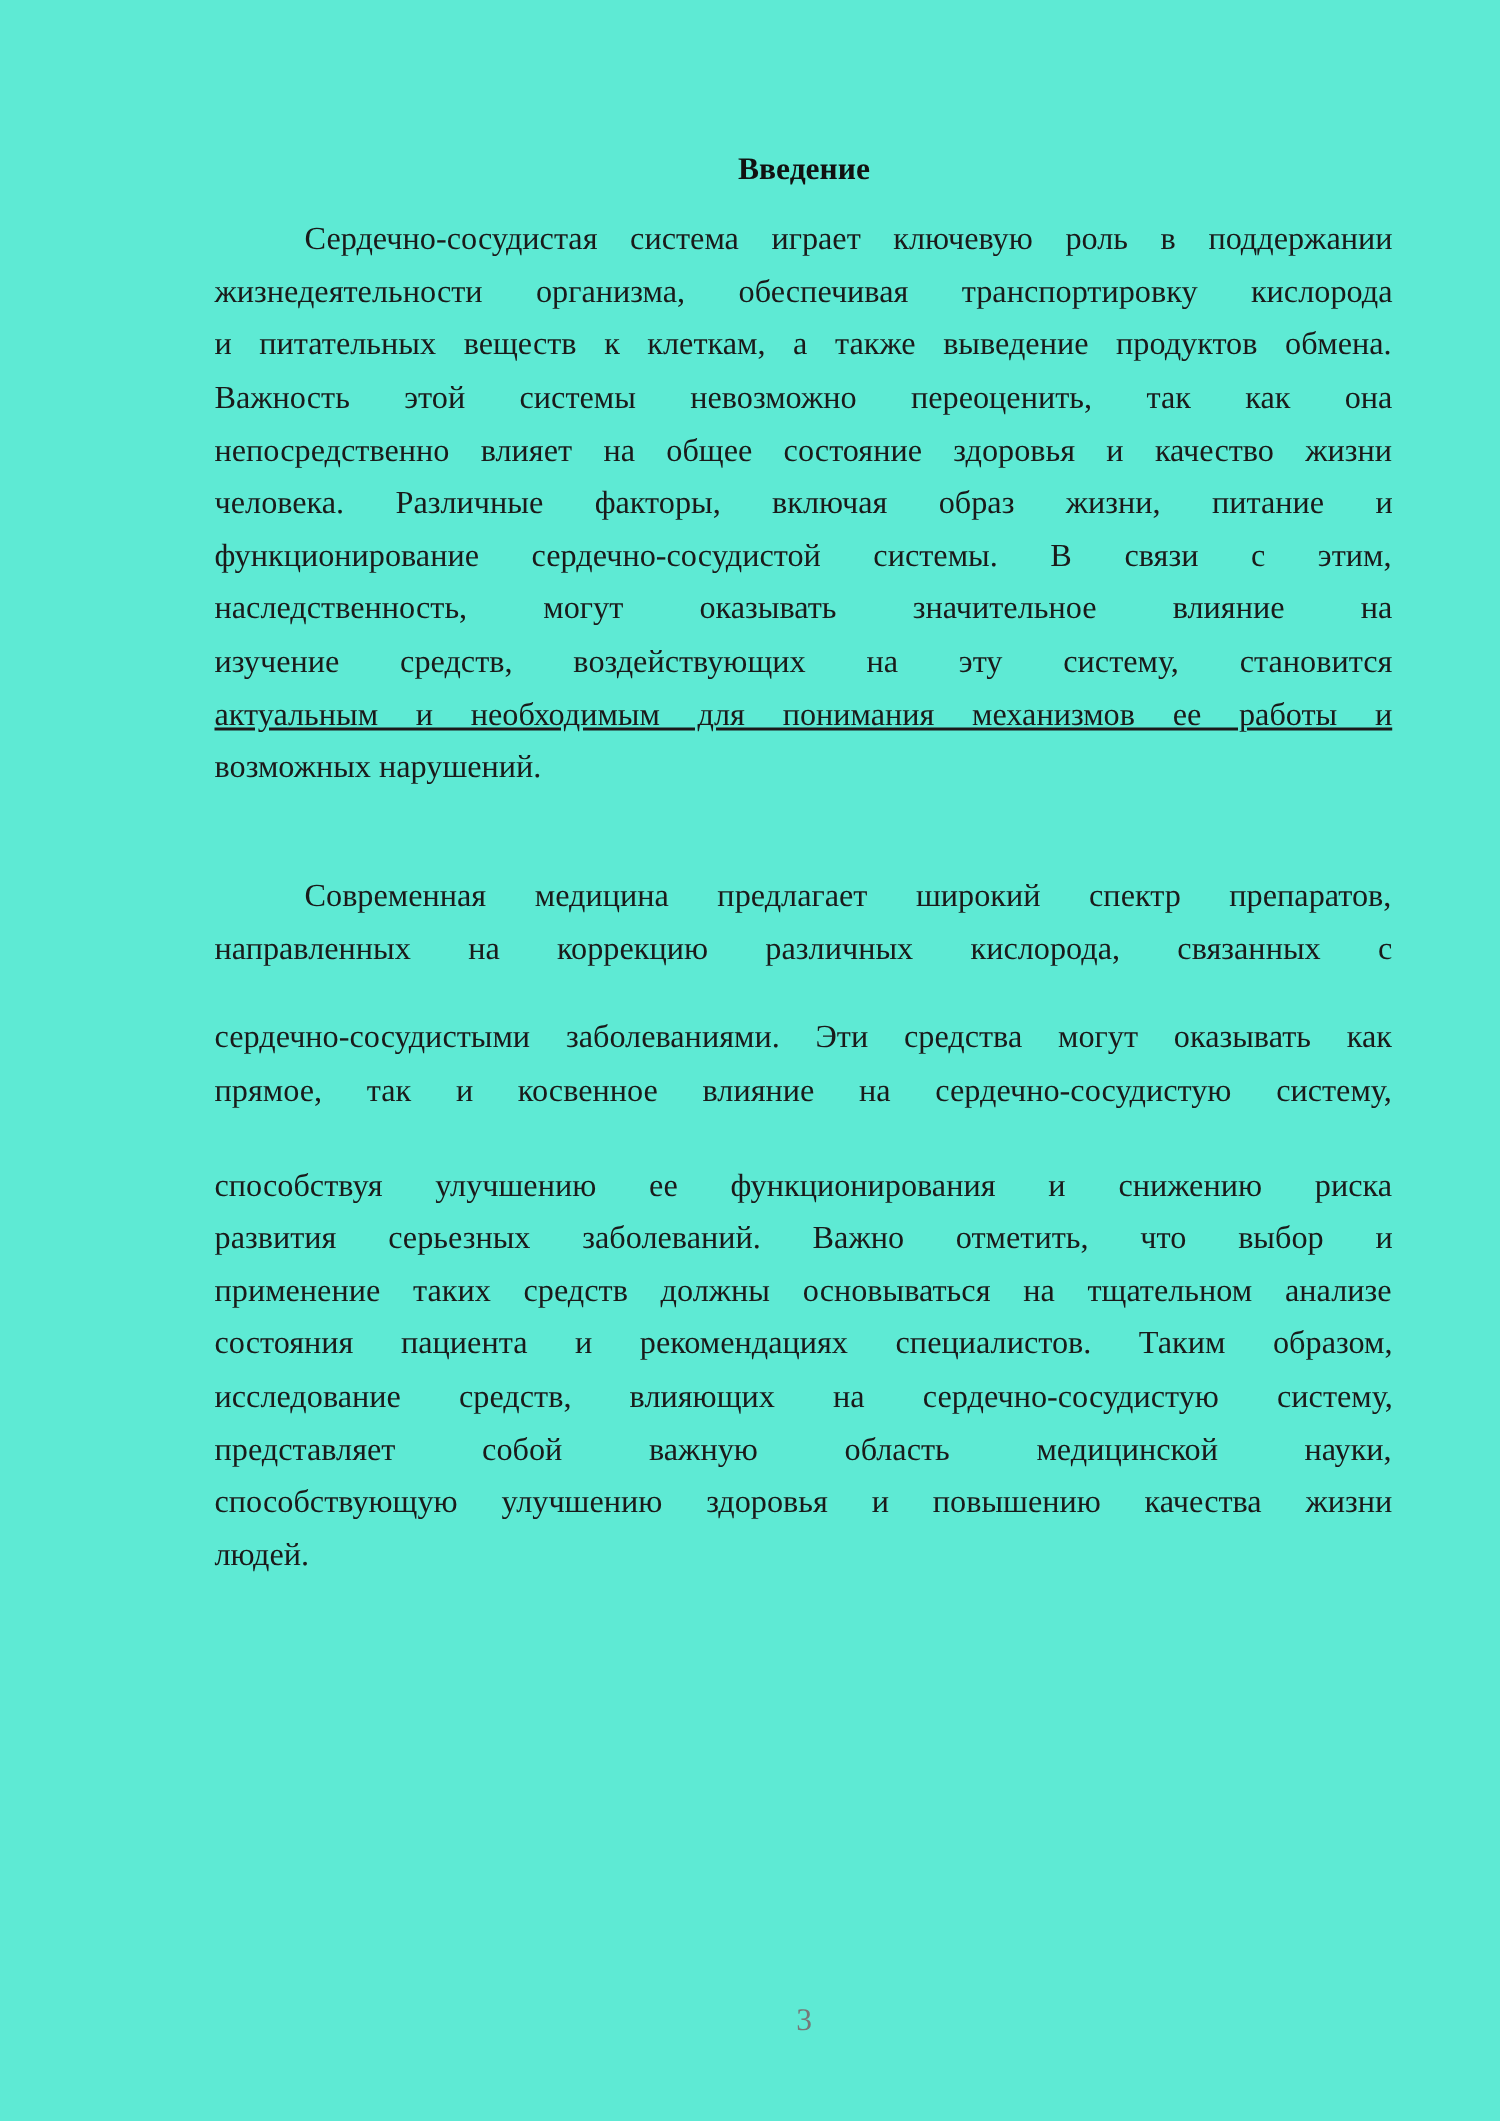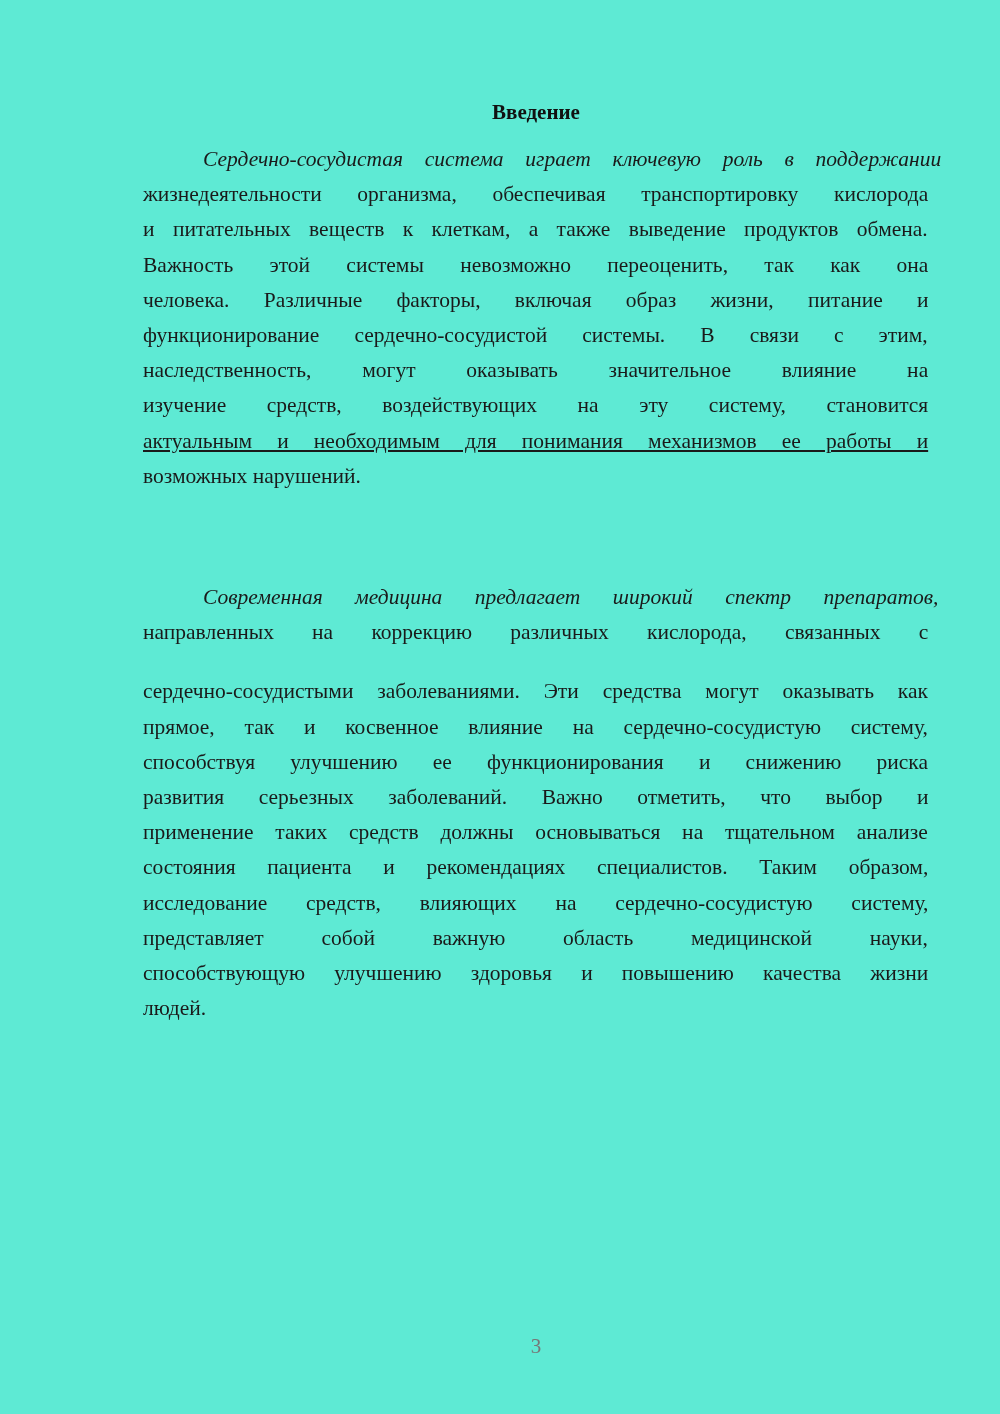--- a/index.html
+++ b/index.html
@@ -47,21 +47,21 @@
     .para-1 { top: 142px; }
     .para-2 { top: 550px; }
     .line {
       display: block;
       text-align: justify;
       text-align-last: justify;
       white-space: nowrap;
       height: 35.2px;
       overflow: visible;
     }
-    .line.indent { text-indent: 60px; font-style: italic; }
+    .line.indent { text-indent: 60px; }
     .line.last { text-align-last: left; }
     .page-number {
       position: absolute;
       top: 1334px;
       left: 0;
       width: 1072px;
       text-align: center;
       font-size: 21px;
       color: #777;
       margin: 0;
@@ -72,34 +72,35 @@
 
 <div class="page">
 
   <h1 class="heading">Введение</h1>
 
   <div class="body-text para-1">
     <span class="line indent" style="white-space: nowrap; display: block; word-spacing: 16.3333px; text-align-last: left;">Сердечно-сосудистая система играет ключевую роль в поддержании</span>
     <span class="line" style="white-space: nowrap; display: block; word-spacing: 30.25px; text-align-last: left;">жизнедеятельности организма, обеспечивая транспортировку кислорода</span>
     <span class="line" style="white-space: nowrap; display: block; word-spacing: 13px; text-align-last: left;">и питательных веществ к клеткам, а также выведение продуктов обмена.</span>
     <span class="line" style="white-space: nowrap; display: block; word-spacing: 30.8571px; text-align-last: left;">Важность этой системы невозможно переоценить, так как она</span>
+    <span class="line" style="white-space: nowrap; display: block; word-spacing: 15.5px; text-align-last: left;">непосредственно влияет на общее состояние здоровья и качество жизни</span>
     <span class="line" style="white-space: nowrap; display: block; word-spacing: 28.8571px; text-align-last: left;">человека. Различные факторы, включая образ жизни, питание и</span>
     <span class="line" style="white-space: nowrap; display: block; word-spacing: 29.6667px; text-align-last: left;">функционирование сердечно-сосудистой системы. В связи с этим,</span>
     <span class="line" style="white-space: nowrap; display: block; word-spacing: 45.4px; text-align-last: left;">наследственность, могут оказывать значительное влияние на</span>
     <span class="line" style="white-space: nowrap; display: block; word-spacing: 35.1667px; text-align-last: left;">изучение средств, воздействующих на эту систему, становится</span>
     <span class="line" style="white-space: nowrap; display: block; word-spacing: 19.75px; text-align-last: left; text-decoration: underline;">актуальным и необходимым для понимания механизмов ее работы и</span>
     <span class="line last">возможных нарушений.</span>
   </div>
 
   <div class="body-text para-2">
     <span class="line indent" style="white-space: nowrap; display: block; word-spacing: 27px; text-align-last: left; margin-top: 30px;">Современная медицина предлагает широкий спектр препаратов,</span>
     <span class="line" style="white-space: nowrap; display: block; word-spacing: 32.8333px; text-align-last: left;">направленных на коррекцию различных кислорода, связанных с</span>
     <span class="line" style="white-space: nowrap; display: block; word-spacing: 18.5px; text-align-last: left; margin-top: 24px;">сердечно-сосудистыми заболеваниями. Эти средства могут оказывать как</span>
     <span class="line" style="white-space: nowrap; display: block; word-spacing: 24.4286px; text-align-last: left;">прямое, так и косвенное влияние на сердечно-сосудистую систему,</span>
-    <span class="line" style="white-space: nowrap; display: block; word-spacing: 29.8333px; text-align-last: left;">способствуя улучшению ее функционирования и снижению риска</span>
+    <span class="line" style="white-space: nowrap; display: block; word-spacing: 29.8333px; text-align-last: left; margin-top: 28px;">способствуя улучшению ее функционирования и снижению риска</span>
     <span class="line" style="white-space: nowrap; display: block; word-spacing: 29.1429px; text-align-last: left;">развития серьезных заболеваний. Важно отметить, что выбор и</span>
     <span class="line" style="white-space: nowrap; display: block; word-spacing: 16.4286px; text-align-last: left;">применение таких средств должны основываться на тщательном анализе</span>
     <span class="line" style="white-space: nowrap; display: block; word-spacing: 26.3333px; text-align-last: left;">состояния пациента и рекомендациях специалистов. Таким образом,</span>
     <span class="line" style="white-space: nowrap; display: block; word-spacing: 33.4px; text-align-last: left;">исследование средств, влияющих на сердечно-сосудистую систему,</span>
     <span class="line" style="white-space: nowrap; display: block; word-spacing: 52.4px; text-align-last: left;">представляет собой важную область медицинской науки,</span>
     <span class="line" style="white-space: nowrap; display: block; word-spacing: 23.8333px; text-align-last: left;">способствующую улучшению здоровья и повышению качества жизни</span>
     <span class="line last">людей.</span>
   </div>
 
   <div class="page-number">3</div>

